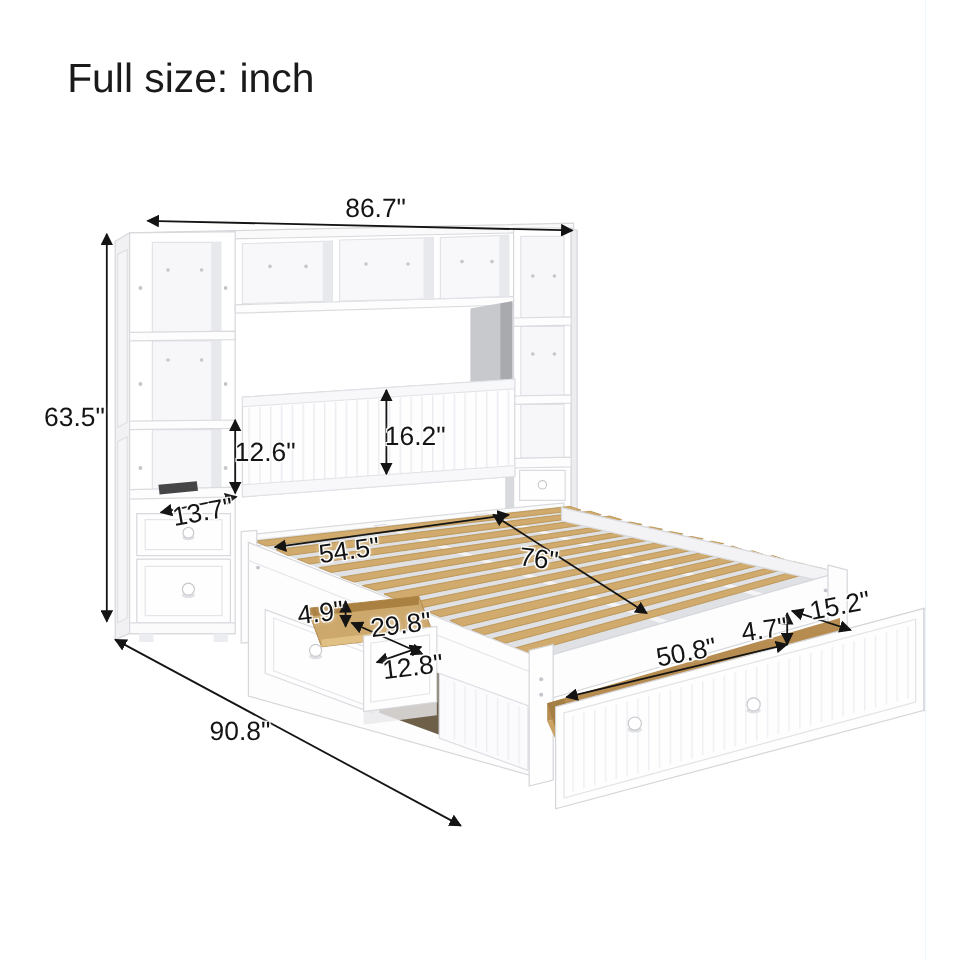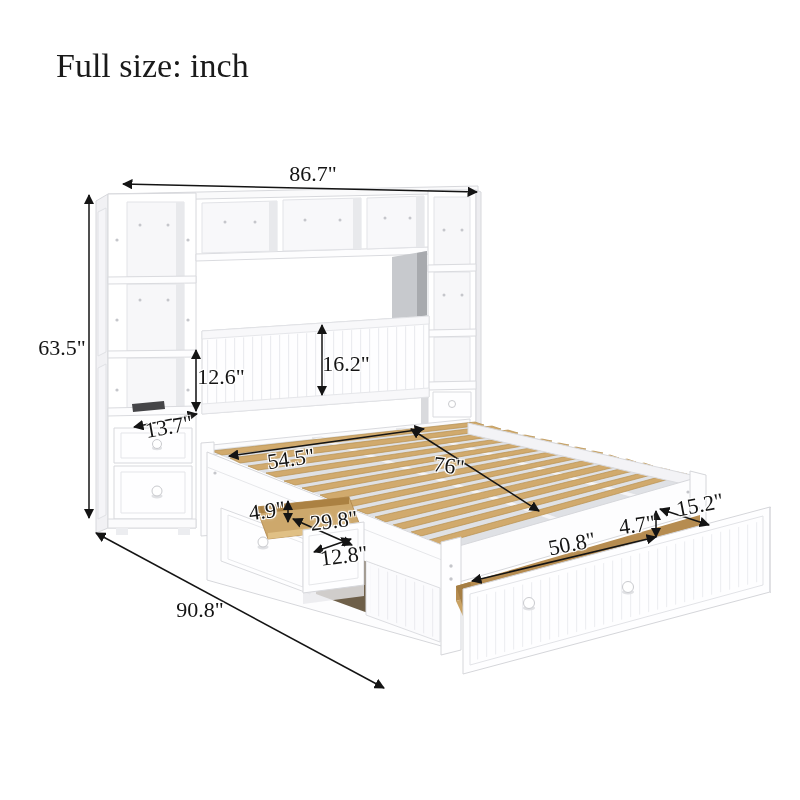--- a/index.html
+++ b/index.html
@@ -1,17 +1,17 @@
 <!DOCTYPE html>
 <html><head>
 <meta charset="utf-8">
 <style>
   html,body{margin:0;padding:0;background:#ffffff;}
   #stage{position:relative;width:771px;height:800px;background:#7dd3fc;overflow:hidden;
-         font-family:Liberation Serif, serif;}
+         font-family:Liberation Sans, sans-serif;}
   #stage svg{position:absolute;left:0;top:0;}
   .title{position:absolute;left:56px;top:47px;font-size:34px;color:#1a1a1a;white-space:nowrap;}
   .dim{position:absolute;font-size:22px;color:#141414;white-space:nowrap;
        transform:translate(-50%,-50%);
        text-shadow:-1px -1px 0 #fff,1px -1px 0 #fff,-1px 1px 0 #fff,1px 1px 0 #fff,0 0 4px #fff;}
 </style>
 </head>
 <body>
 
 <div id="stage">

